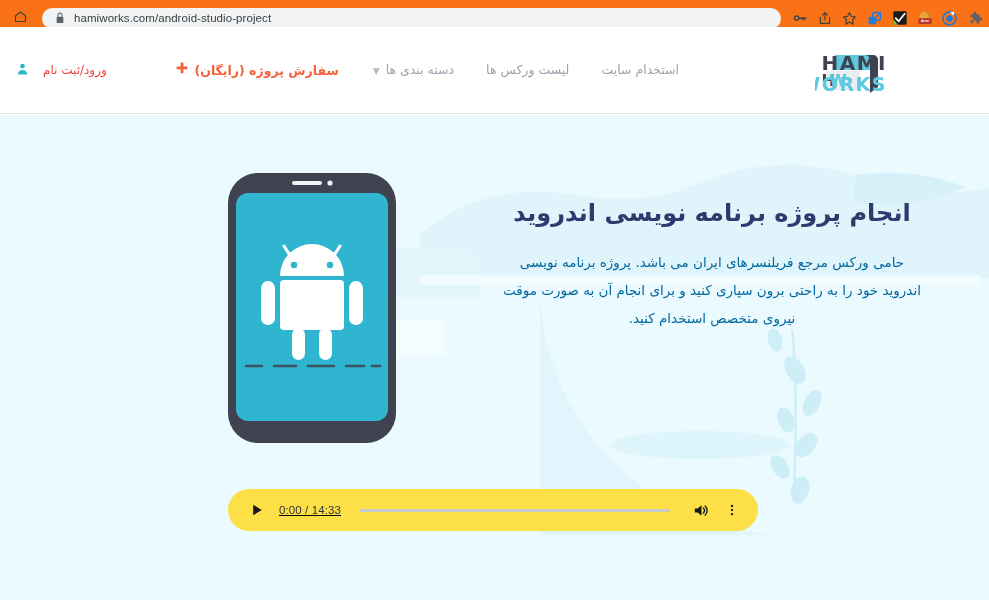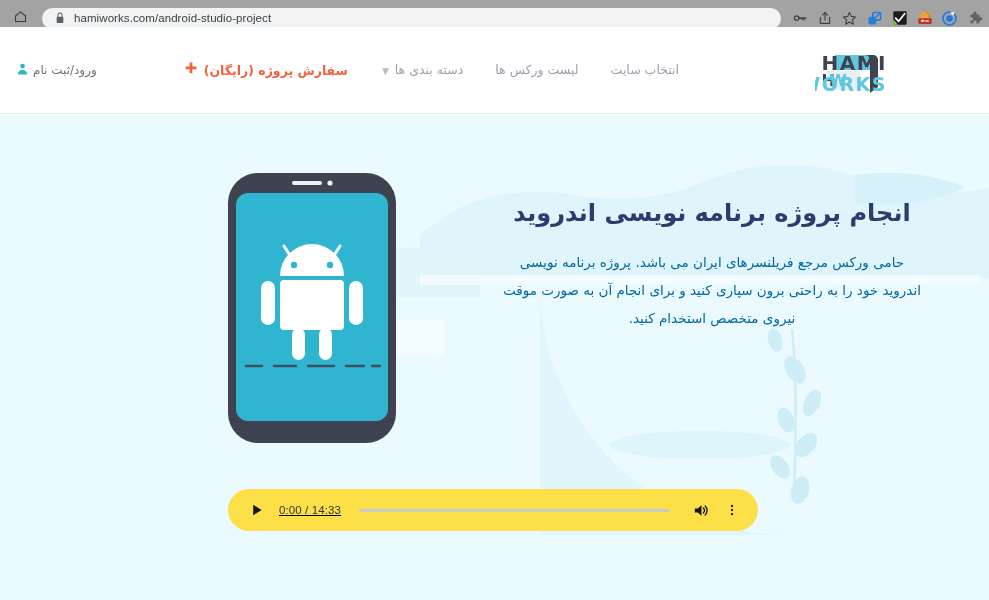--- a/index.html
+++ b/index.html
@@ -8,21 +8,21 @@
     width: 989px; height: 600px;
     overflow: hidden;
     font-family: "DejaVu Sans", "Liberation Sans", sans-serif;
     background: #ffffff;
   }
 
   
   #browser-bar {
     position: absolute; top: 0; left: 0;
     width: 989px; height: 37px;
-    background: #a3a3a3;
+    background: #f97316;
     border-bottom: 1px solid #e6e6e6;
     display: flex; align-items: center;
     direction: ltr;
   }
   #home-btn {
     width: 28px; height: 27px;
     display: flex; align-items: center; justify-content: center;
     margin-left: 6px;
   }
   #omnibox {
@@ -101,22 +101,22 @@
     cursor: pointer;
     text-align: center;
   }
   #order-cta .plus {
     color: #f4613a; font-size: 17px; font-weight: bold; line-height: 1;
     transform: translateY(-1px);
   }
   #login-link {
     margin-left: 16px;
     font-size: 12px;
-    color: #737373;
-    display: flex; align-items: center; gap: 4px;
+    color: #ef4444;
+    display: flex; align-items: center; gap: 14px;
     white-space: nowrap;
     cursor: pointer;
     flex: 0 0 auto;
   }
 
   
   #hero {
     position: absolute; top: 115px; left: 0;
     width: 989px; height: 485px;
     background: #eafaff;
@@ -307,21 +307,21 @@
         <text x="32" y="45" font-size="16" font-weight="bold" font-family="DejaVu Sans, sans-serif" fill="#5ec8de">W</text>
       </g>
       <text x="72" y="29" font-size="20" font-weight="bold" letter-spacing="1.5" font-family="DejaVu Sans, sans-serif" fill="#3f4250">HAMI</text>
       <text x="72" y="50" font-size="19" font-weight="bold" letter-spacing="1.5" font-family="DejaVu Sans, sans-serif" fill="#5ec8de">WORKS</text>
     </svg>
   </a>
 
   <nav id="main-nav">
 
     <div class="nav-item">
-      <span>انتخاب سایت</span>
+      <span>استخدام سایت</span>
     </div>
 
     <div class="nav-item">
       <span>لیست ورکس ها</span>
     </div>
 
     <div class="nav-item">
       <span>دسته بندی ها</span>
       <span class="chev">▼</span>
     </div>

